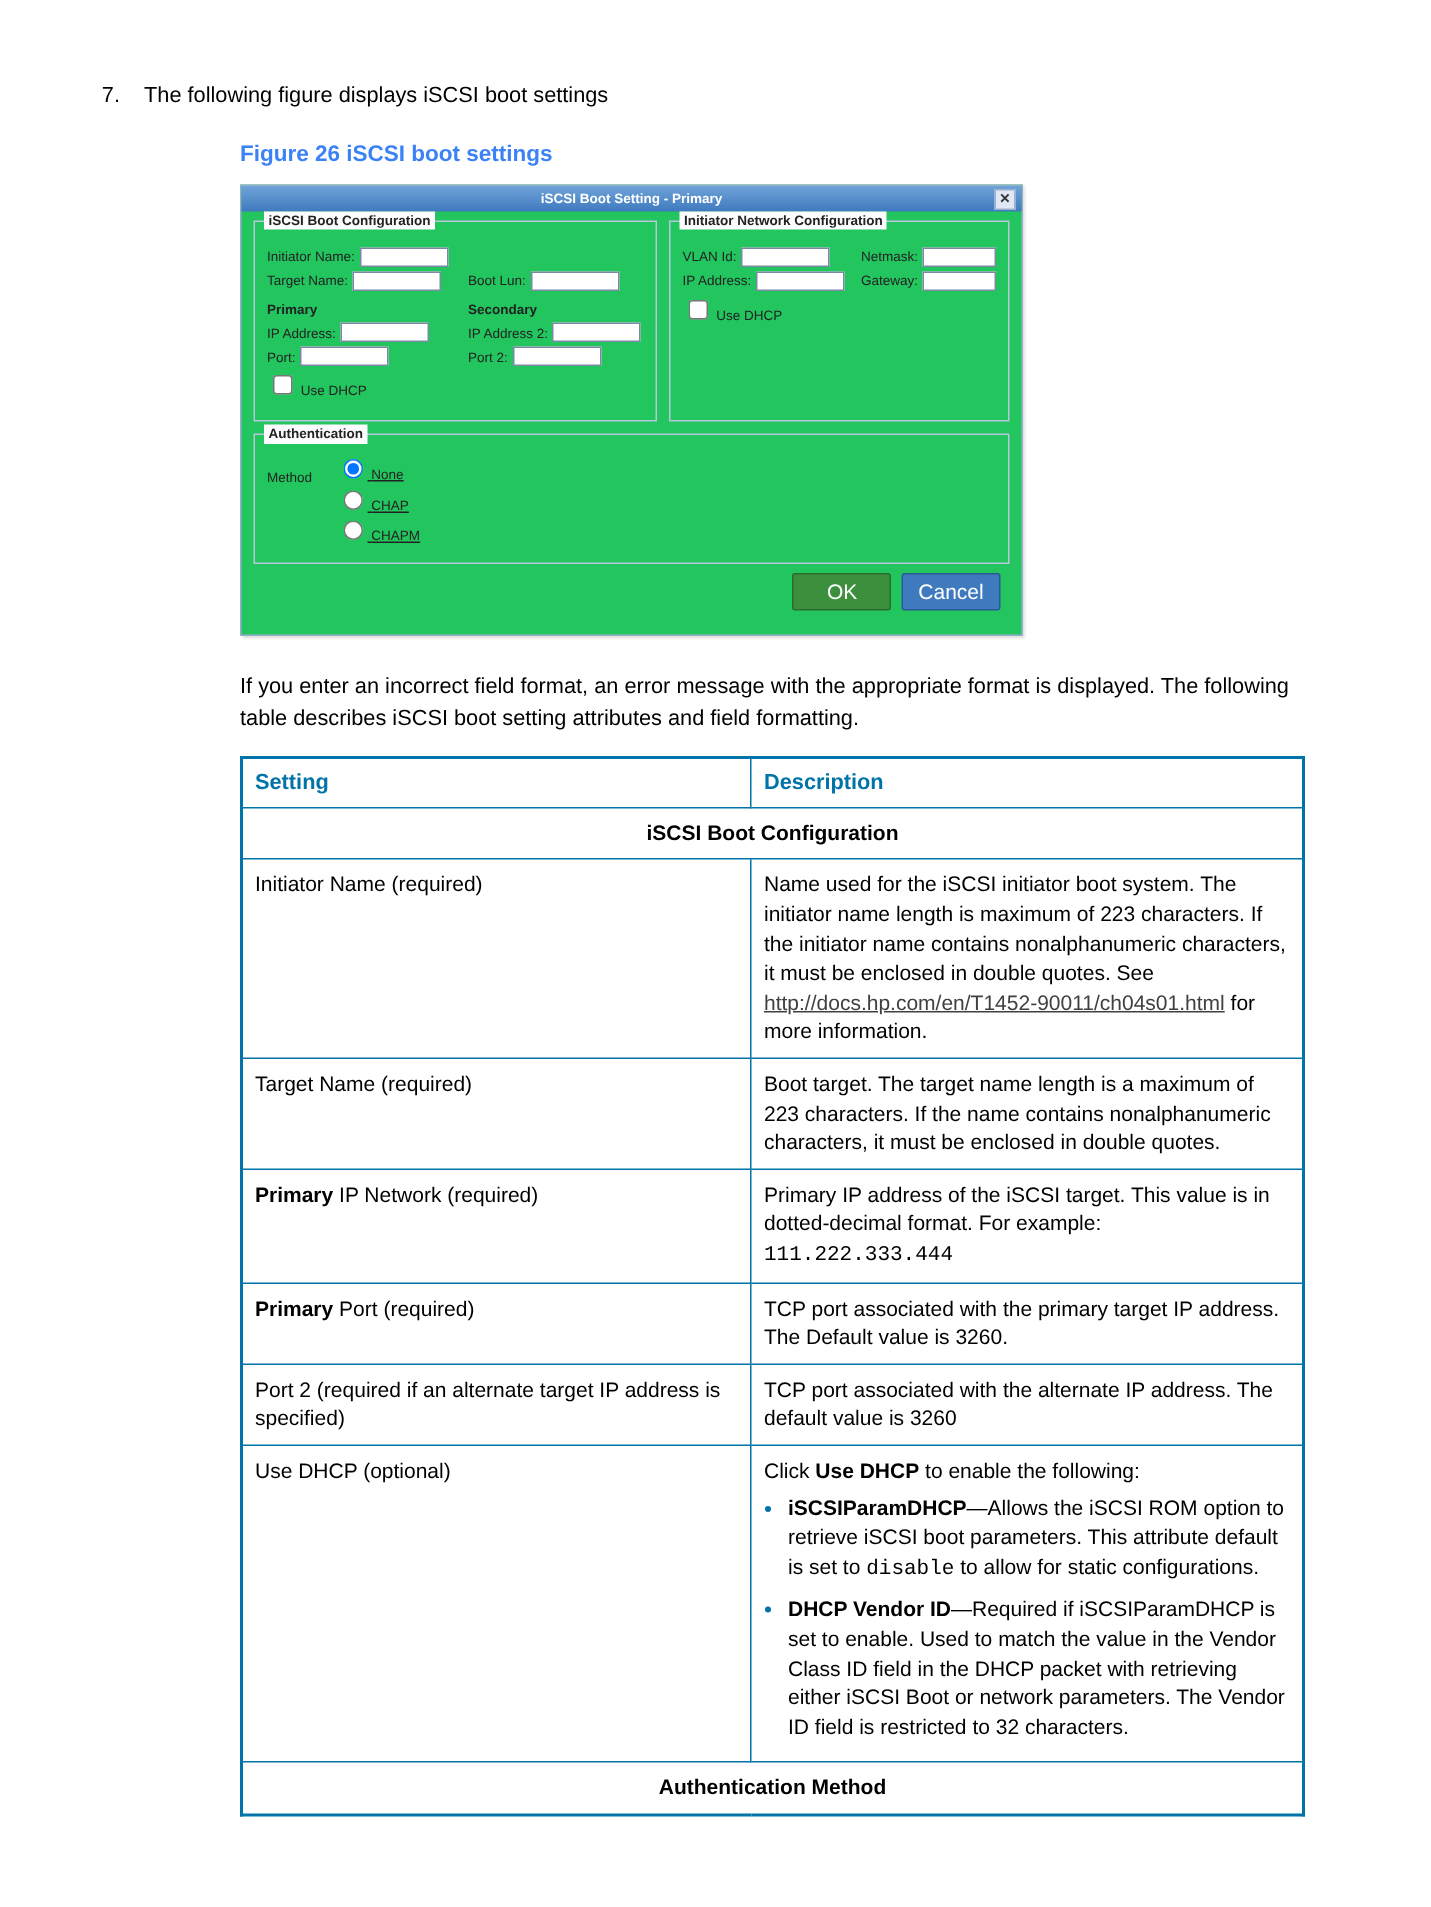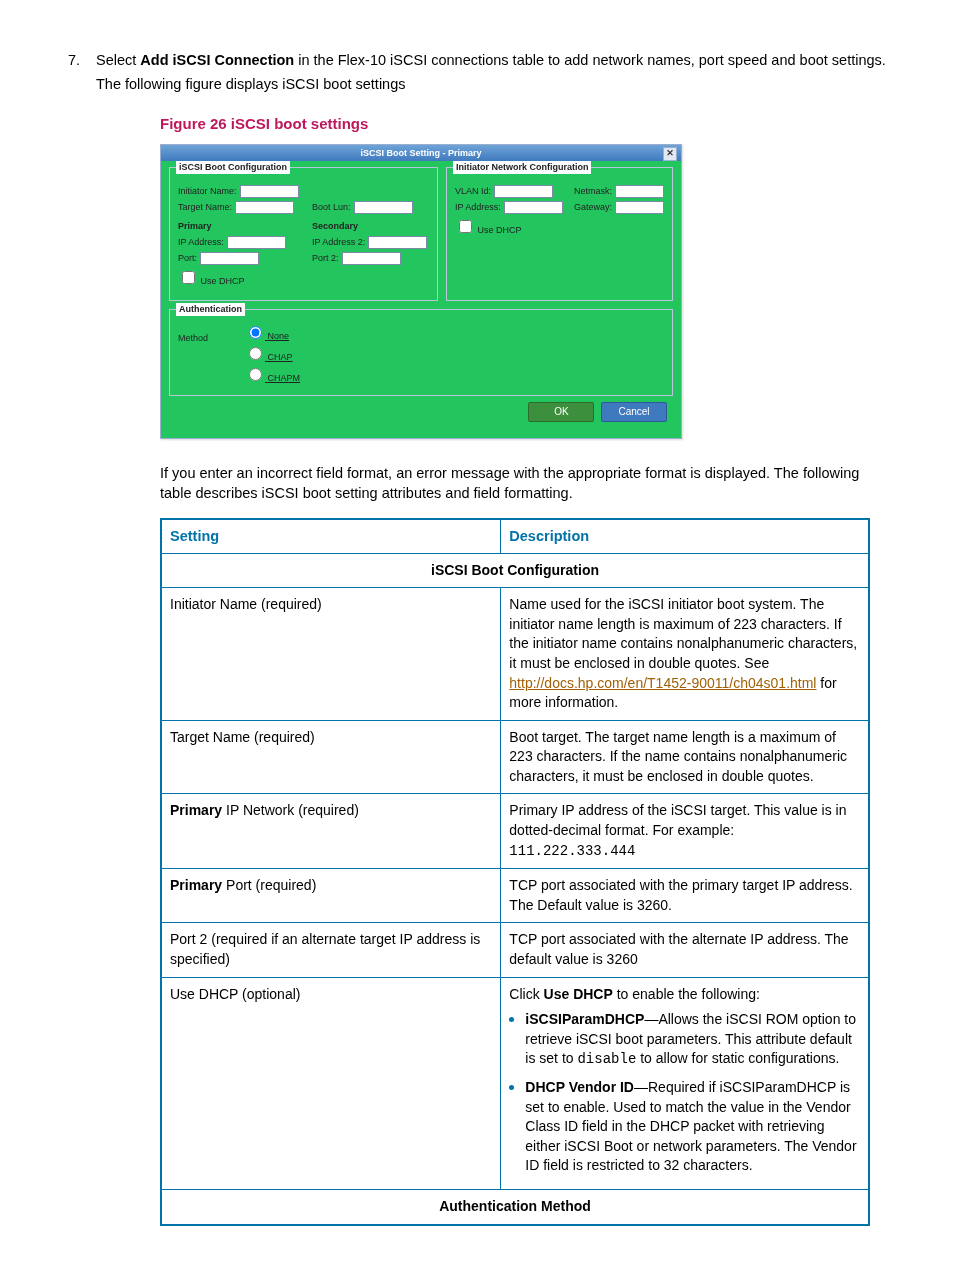--- a/index.html
+++ b/index.html
@@ -14,21 +14,21 @@
   }
   ol {
     margin: 0 0 14px 0;
     padding-left: 24px;
   }
   ol > li {
     padding-left: 12px;
   }
   .bold { font-weight: bold; }
   .figure-title {
-    color: #be185d;
+    color: #3b82f6;
     font-weight: bold;
     font-size: 15px;
     margin: 18px 0 10px 100px;
   }
   .content-after-list {
     margin-left: 100px;
   }
   
   .dialog-wrap {
     margin-left: 100px;
@@ -102,33 +102,33 @@
   .subhead { font-weight: bold; margin-top: 3px; }
   .auth-panel {
     border: 1px solid #b8c5db;
     margin-top: 8px;
     padding: 6px 8px 10px 8px;
     position: relative;
   }
   .auth-inner {
     display: flex;
     align-items: flex-start;
-    gap: 36px;
+    gap: 16px;
   }
   .auth-inner .label { margin-top: 10px; }
   .radios label { display: block; margin: 1px 0; text-decoration: underline;}
   .dialog-foot {
     text-align: right;
     padding: 6px 6px;
   }
   .dlg-btn {
     display: inline-block;
     min-width: 48px;
     text-align: center;
-    font-size: 10px;
+    font-size: 14px;
     padding: 2px 8px;
     color: #fff;
     border-radius: 2px;
     margin-left: 4px;
   }
   .dlg-btn.ok { background:#3c8f3c; border:1px solid #2c6d2c;}
   .dlg-btn.cancel { background:#3f7abf; border:1px solid #2a5a95;}
   
   table.desc {
     border-collapse: collapse;
@@ -147,34 +147,31 @@
   }
   table.desc td {
     padding: 7px 8px;
     border: 1px solid #0073a8;
     vertical-align: top;
   }
   table.desc td.section {
     text-align: center;
     font-weight: bold;
   }
-  table.desc a { color: #a16207; text-decoration: underline; }
+  table.desc a { color: #404040; text-decoration: underline; }
   code { font-family: "Courier New", monospace; font-size: 14px; }
   ul.bullets { margin: 4px 0 0 0; padding-left: 16px; }
   ul.bullets li { margin-bottom: 6px; }
   ul.bullets li::marker { color:#0073a8; font-size:15px;}
 </style>
 </head>
 <body>
 
 <ol start="7">
   <li>
-    <span>
-      <span>Select </span><span class="bold">Add iSCSI Connection</span><span> in the Flex-10 iSCSI connections table to add network names, port speed and boot settings.</span>
-    </span>
     <div style="margin-top:4px;">The following figure displays iSCSI boot settings</div>
   </li>
 </ol>
 
 <div class="figure-title">Figure 26 iSCSI boot settings</div>
 
 <div class="dialog-wrap">
   <div class="dialog-title">
     <span>iSCSI Boot Setting - Primary</span>
     <span class="close">✕</span>

